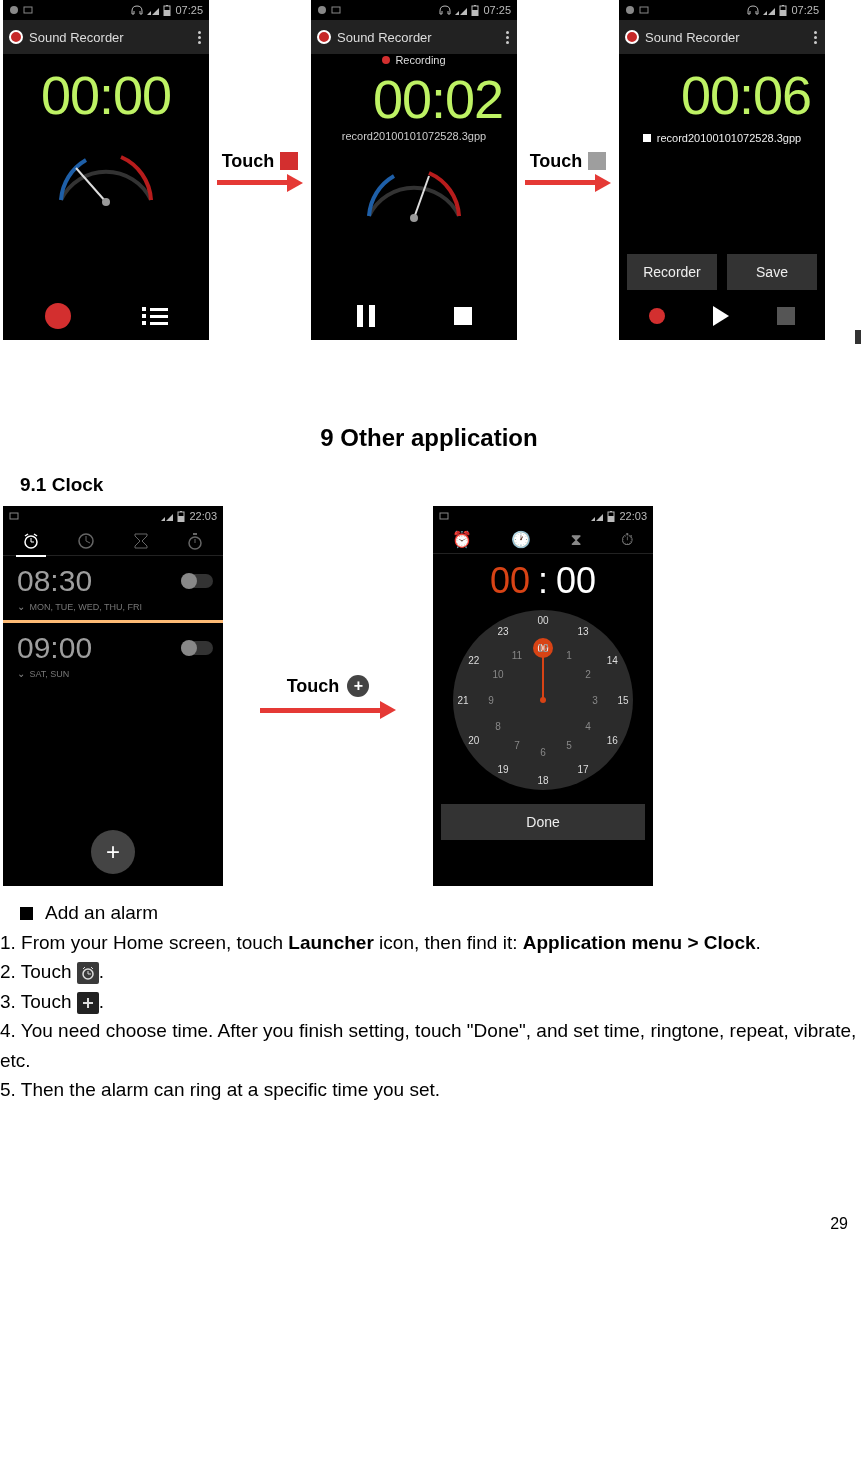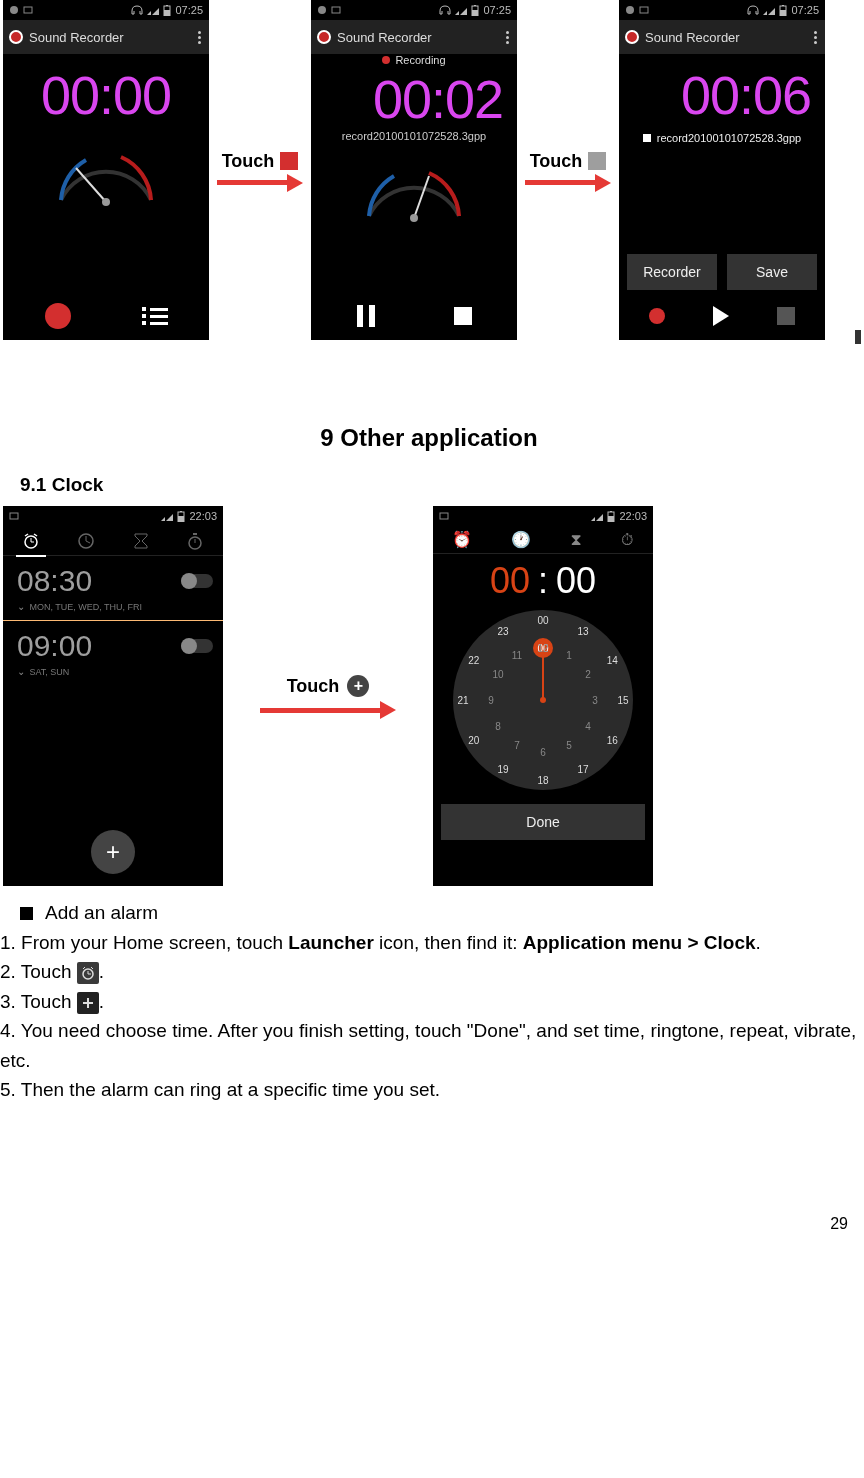--- a/index.html
+++ b/index.html
@@ -13,21 +13,21 @@
   .statusbar .right { display:flex; align-items:center; gap:4px;}
   .statusbar svg { display:block; }
   .appbar { height: 34px; background: #222; display: flex; align-items: center; padding: 0 6px; color: #ddd; font-size: 13px; justify-content: space-between; }
   .appbar .title { display:flex; align-items:center; gap:6px;}
   .rec-icon { width:14px;height:14px;border-radius:50%;background:#c62828;border:2px solid #fff; }
   .menu-dots { display:flex;flex-direction:column;gap:2px; padding-right:2px;}
   .menu-dots span{width:3px;height:3px;background:#ccc;border-radius:50%;}
 
   .recording-line { display:flex; align-items:center; justify-content:center; gap:5px; font-size:11px; color:#ddd; }
   .recording-line .dot{ width:8px;height:8px;background:#d32f2f;border-radius:50%;}
-  .big-time { color:#d946ef; font-weight:300; text-align:center; letter-spacing: -1px; }
+  .big-time { color:#bef264; font-weight:300; text-align:center; letter-spacing: -1px; }
   .filename { color:#ccc; font-size:11px; text-align:center; }
   .filerow { display:flex; align-items:center; justify-content:center; gap:6px; color:#eee; font-size:11px;}
   .filerow .sq{width:8px;height:8px;background:#fff;}
 
   .gauge { position:relative; margin: 0 auto; }
   .bottombar { display:flex; align-items:center; justify-content:space-around; padding: 0 6px; }
   .rec-dot{width:26px;height:26px;border-radius:50%;background:#d32f2f;}
   .list-icon{display:flex;flex-direction:column;gap:3px;}
   .list-icon span{display:flex;align-items:center;gap:4px;}
   .list-icon b{width:4px;height:4px;background:#fff;}
@@ -80,21 +80,21 @@
   
   .row2 { display:flex; align-items:flex-start; padding-left:3px; margin-top:4px;}
   .row2 .phone { width:220px; height:380px; }
   .row2 .between { width:210px; display:flex;flex-direction:column;align-items:center;justify-content:center;height:380px;}
   .row2 .between .label{font-weight:bold;font-size:18px;display:flex;align-items:center;gap:8px;}
   .row2 .between .label .plus-circle{width:22px;height:22px;border-radius:50%;background:#444;color:#fff;display:flex;align-items:center;justify-content:center;font-size:16px;}
   .row2 .arrow-red .shaft{width:120px;}
 
   .alarm-list { flex:1; display:flex; flex-direction:column; }
   .alarm-item { padding: 8px 10px 8px 14px; }
-  .alarm-item.sep{ border-bottom:1px solid #fdba74;}
+  .alarm-item.sep{ border-bottom:3px solid #fdba74;}
   .alarm-item .time{ color:#9e9e9e; font-size:30px; font-weight:300; }
   .alarm-item .days{ color:#777; font-size:9px; display:flex; align-items:center; gap:4px; margin-top:3px;}
   .alarm-item .days .chev{font-size:10px;color:#888;}
   .alarm-item .row{display:flex;align-items:center;justify-content:space-between;}
   .toggle{width:32px;height:14px;background:#333;border-radius:8px;position:relative;}
   .toggle::after{content:"";position:absolute;width:16px;height:16px;background:#888;border-radius:50%;top:-1px;left:0;}
   .tabbar{display:flex;justify-content:space-around;height:30px;align-items:center;border-bottom:1px solid #222;}
   .tabbar .tab{color:#666;position:relative;display:flex;align-items:center;}
   .tabbar .tab.active{color:#fff;}
   .tabbar .tab.active::after{content:"";position:absolute;left:-6px;right:-6px;bottom:-7px;height:2px;background:#fff;}

